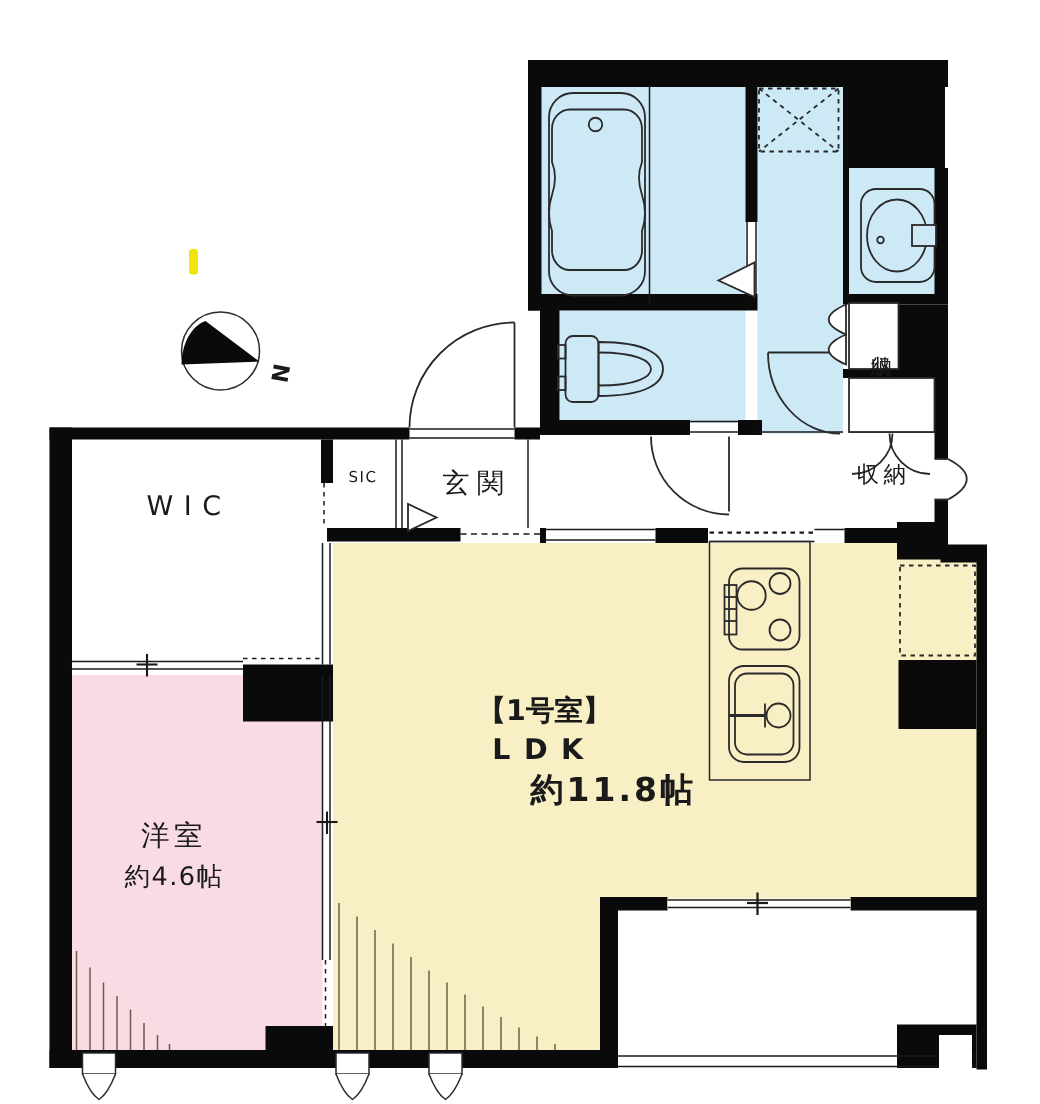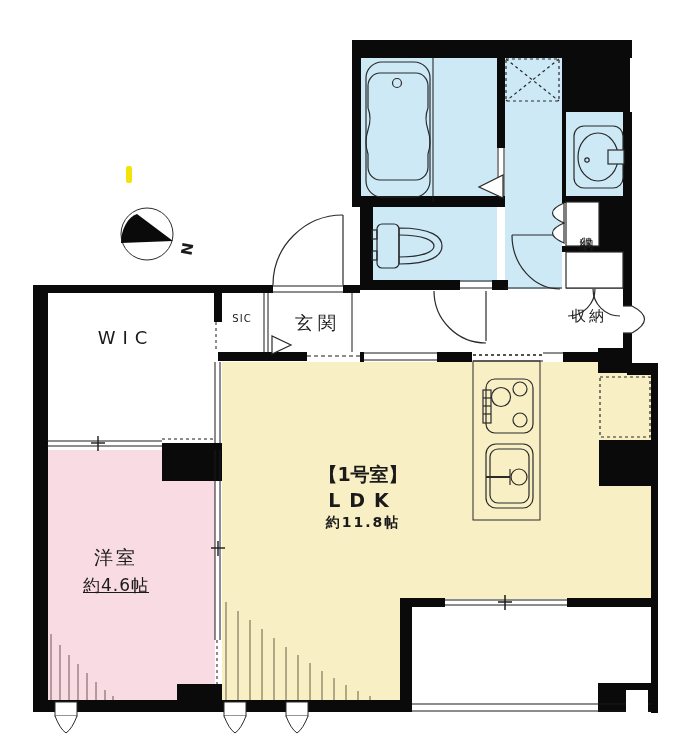--- a/index.html
+++ b/index.html
@@ -6,24 +6,24 @@
   .plan{position:relative;width:693px;height:736px;background:#ffffff;overflow:hidden;
         font-family:"DejaVu Sans","Liberation Sans",sans-serif;color:#111;}
   .plan svg{position:absolute;left:0;top:0;}
   .lbl{position:absolute;text-align:center;color:#1a1a1a;line-height:1.55;white-space:nowrap;}
   .lbl .ln{display:block;}
   .wic-lbl{left:38px;top:324px;width:176px;font-size:18px;}
   .wic-lbl .nm{letter-spacing:7px;}
   .wic-lbl .sz{font-size:17px;letter-spacing:2px;}
   .yo-lbl{left:34px;top:543px;width:164px;font-size:19px;}
   .yo-lbl .nm{letter-spacing:3px;}
-  .yo-lbl .sz{font-size:17px;letter-spacing:1px;text-decoration:underline;}
+  .yo-lbl .sz{font-size:17px;letter-spacing:1px;}
   .ldk-lbl{left:262px;top:461px;width:202px;font-size:19px;line-height:1.38;font-weight:bold;}
   .ldk-lbl .nm{letter-spacing:9px;}
-  .ldk-lbl .sz{font-size:14px;letter-spacing:2px;}
+  .ldk-lbl .sz{font-size:22px;letter-spacing:2px;text-align:right;}
   .sic-lbl{left:219px;top:311px;width:46px;font-size:10px;letter-spacing:1px;}
   .gen-lbl{left:281px;top:309px;width:74px;font-size:18px;letter-spacing:5px;}
   .st1-lbl{left:567px;top:204px;width:30px;height:44px;font-size:14px;line-height:1.45;
            writing-mode:vertical-rl;text-orientation:upright;}
   .st2-lbl{left:565px;top:259px;width:48px;font-size:15px;letter-spacing:3px;margin-top:46px;}
   .north-lbl{left:176px;top:237px;width:20px;font-size:15px;font-weight:bold;
              transform:rotate(100deg);}
 </style>
 </head>
 <body>

